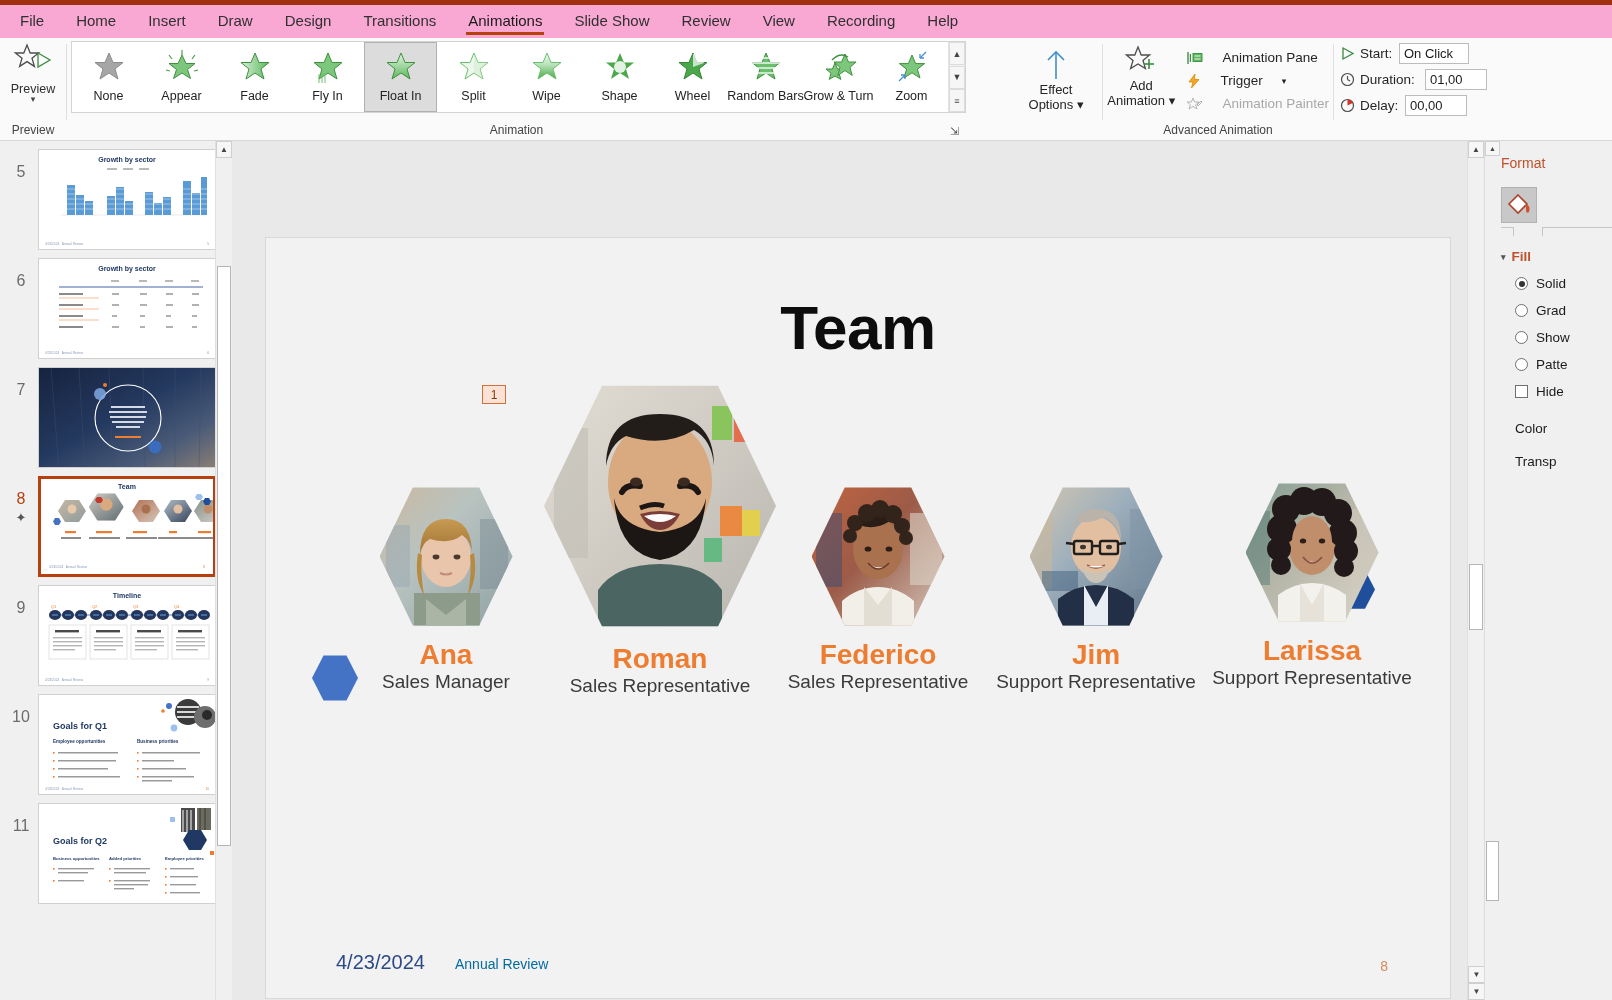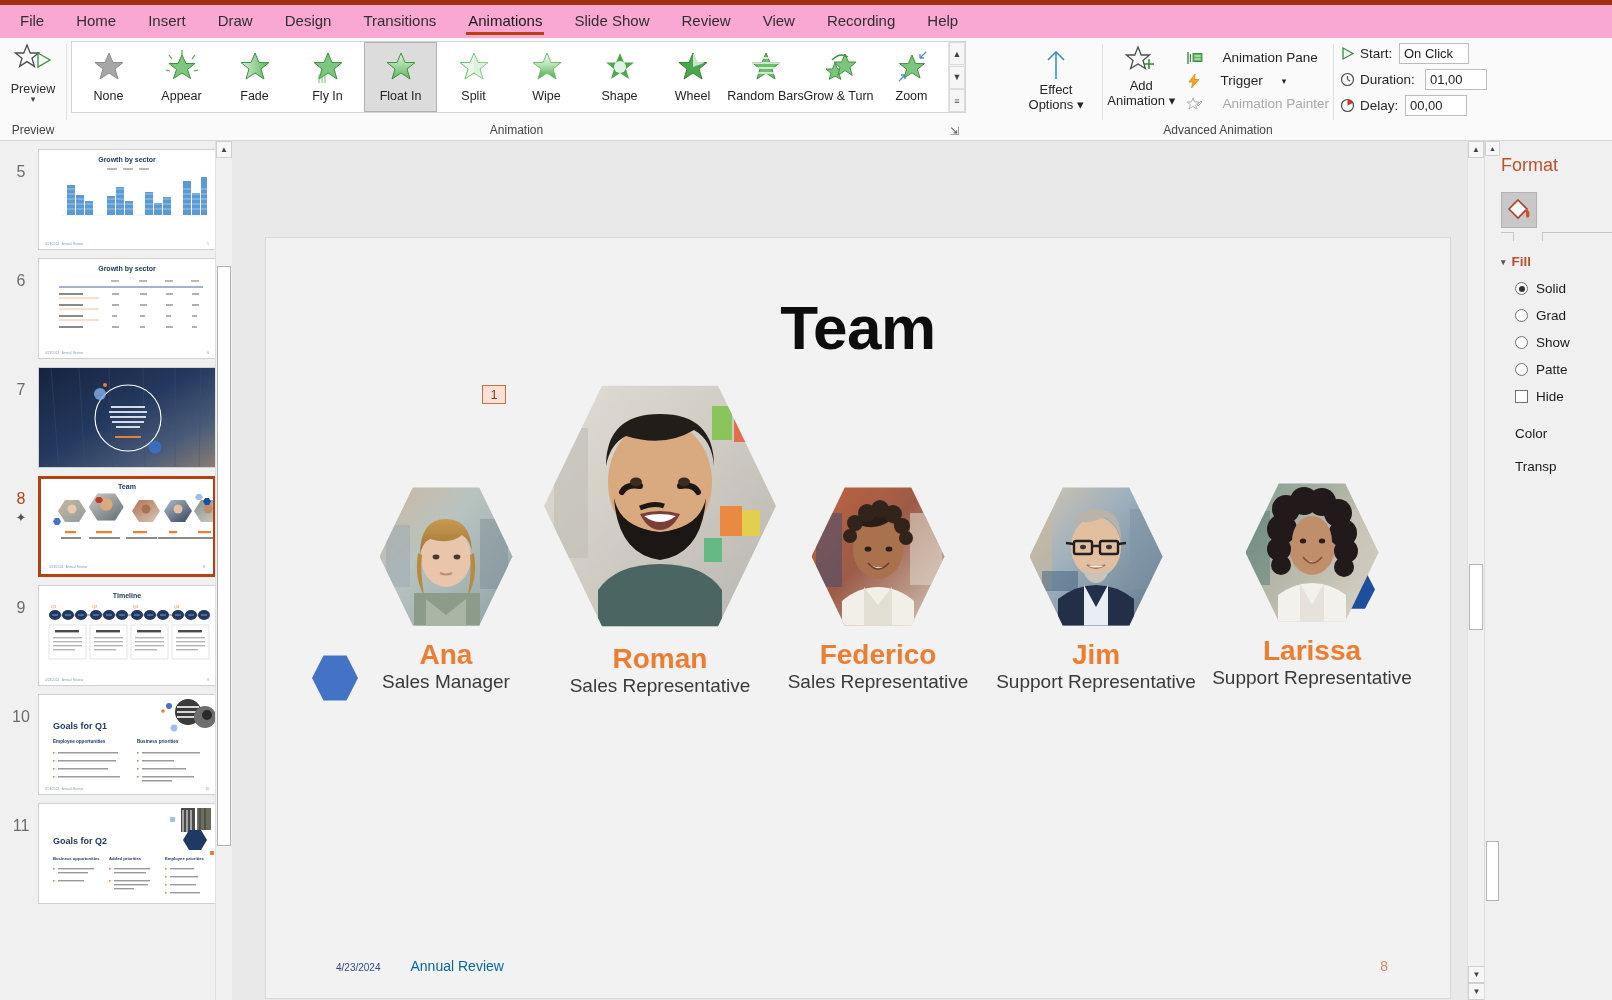--- a/index.html
+++ b/index.html
@@ -203,21 +203,21 @@
     background: #fbe2d5; border: 1px solid #d0703c;
     color: #7d3b14; font-size: 12px;
     display: flex; align-items: center; justify-content: center;
     cursor: pointer;
   }
 
   #slide-footer {
     position: absolute; bottom: 24px; left: 70px;
     display: flex; gap: 30px; align-items: baseline;
   }
-  #footer-date { font-size: 10px; color: #2d4a86; }
+  #footer-date { font-size: 20px; color: #2d4a86; }
   #footer-title { font-size: 14px; color: #0369a1; font-weight: normal; }
   #slide-number {
     position: absolute; bottom: 24px; right: 62px;
     font-size: 14px; color: #d98a5a;
   }
 
   #canvas-scroll {
     position: absolute; right: 0; top: 0; width: 17px; height: 100%;
     background: #f1f1f1; border-left: 1px solid #e0e0e0;
   }
@@ -230,21 +230,21 @@
     position: absolute; left: 1px; width: 14px; top: 423px; height: 66px;
     background: #fff; border: 1px solid #b5b5b5; cursor: pointer;
   }
 
   
   #formatpane {
     width: 128px; flex: 0 0 128px; background: #f0f0f0;
     border-left: 1px solid #dcdcdc; padding: 14px 0 0 16px;
     position: relative; overflow: hidden;
   }
-  #format-title { font-size: 18px; color: #c0502a; white-space: nowrap; }
+  #format-title { font-size: 14px; color: #c0502a; white-space: nowrap; }
   #fill-icon-btn {
     width: 36px; height: 36px; background: #c8c8c8; border: 1px solid #b2b2b2;
     margin-top: 16px; display: flex; align-items: center; justify-content: center;
     cursor: pointer;
   }
   #fill-tabline {
     margin-top: 4px; height: 10px; width: 112px;
     border-top: 1px solid #c6c6c6; position: relative;
   }
   #fill-tabline::after {

